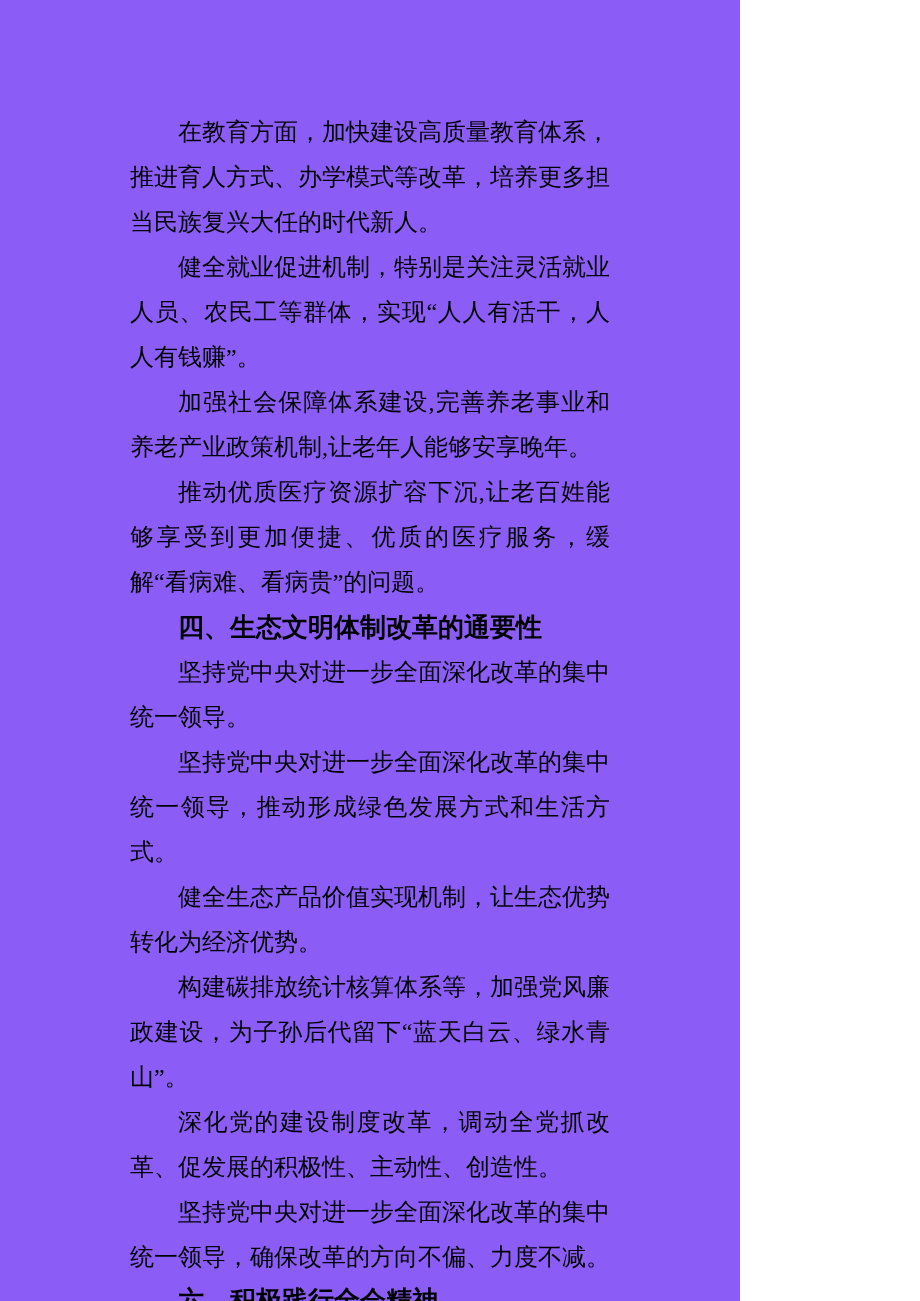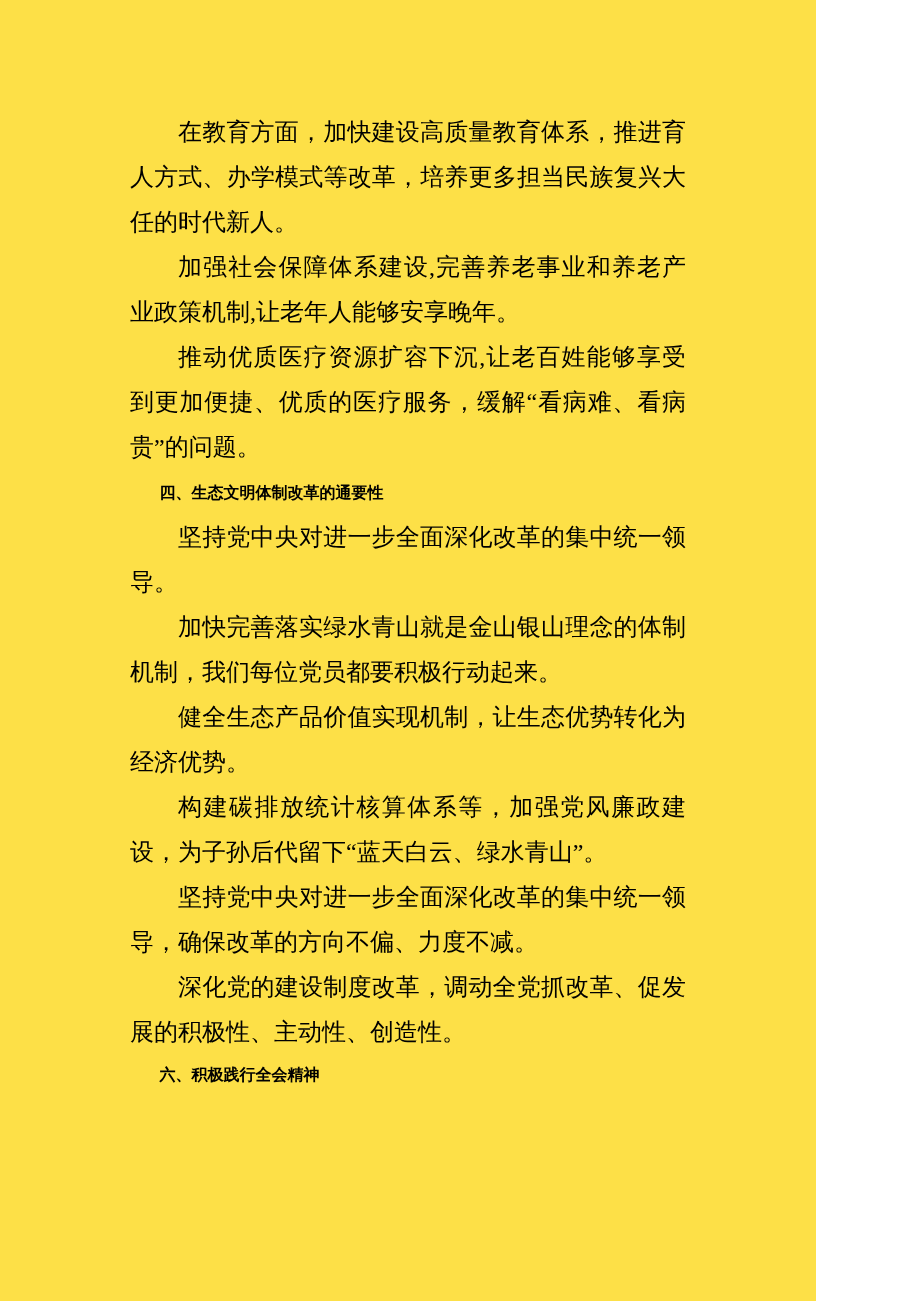--- a/index.html
+++ b/index.html
@@ -2,60 +2,61 @@
 <html><head>
 <meta charset="utf-8">
 <style>
   html, body {
     margin: 0;
     padding: 0;
     background: #ffffff;
   }
   .page {
     position: relative;
-    width: 816px;
+    width: 740px;
     height: 1301px;
-    background: #fde047;
+    background: #8b5cf6;
     box-sizing: border-box;
     padding: 110px 130px 0 130px;
     overflow: hidden;
     color: #000000;
   }
   .para {
     font-family: "Liberation Serif", "DejaVu Serif", serif;
     font-size: 24px;
     line-height: 45px;
     text-align: justify;
     text-justify: inter-character;
     text-indent: 2em;
     margin: 0;
     word-break: break-all;
   }
   .heading {
     font-family: "Liberation Sans", "DejaVu Sans", sans-serif;
     font-weight: 700;
-    font-size: 16px;
+    font-size: 26px;
     line-height: 45px;
     text-indent: 1.85em;
     margin: 0;
     word-break: break-all;
   }
   .para.tight { line-height: 30px; }
   .heading.tight { line-height: 40px; }
 </style>
 </head>
 <body>
 
 <div class="page">
   <div id="doc-content">
       <div class="para">在教育方面，加快建设高质量教育体系，推进育人方式、办学模式等改革，培养更多担当民族复兴大任的时代新人。</div>
+      <div class="para">健全就业促进机制，特别是关注灵活就业人员、农民工等群体，实现“人人有活干，人人有钱赚”。</div>
       <div class="para">加强社会保障体系建设,完善养老事业和养老产业政策机制,让老年人能够安享晚年。</div>
       <div class="para">推动优质医疗资源扩容下沉,让老百姓能够享受到更加便捷、优质的医疗服务，缓解“看病难、看病贵”的问题。</div>
       <div class="heading">四、生态文明体制改革的通要性</div>
       <div class="para">坚持党中央对进一步全面深化改革的集中统一领导。</div>
-      <div class="para">加快完善落实绿水青山就是金山银山理念的体制机制，我们每位党员都要积极行动起来。</div>
+      <div class="para">坚持党中央对进一步全面深化改革的集中统一领导，推动形成绿色发展方式和生活方式。</div>
       <div class="para">健全生态产品价值实现机制，让生态优势转化为经济优势。</div>
       <div class="para">构建碳排放统计核算体系等，加强党风廉政建设，为子孙后代留下“蓝天白云、绿水青山”。</div>
+      <div class="para">深化党的建设制度改革，调动全党抓改革、促发展的积极性、主动性、创造性。</div>
       <div class="para">坚持党中央对进一步全面深化改革的集中统一领导，确保改革的方向不偏、力度不减。</div>
-      <div class="para">深化党的建设制度改革，调动全党抓改革、促发展的积极性、主动性、创造性。</div>
       <div class="heading tight">六、积极践行全会精神</div>
     </div>
 </div>
 
 </body></html>

